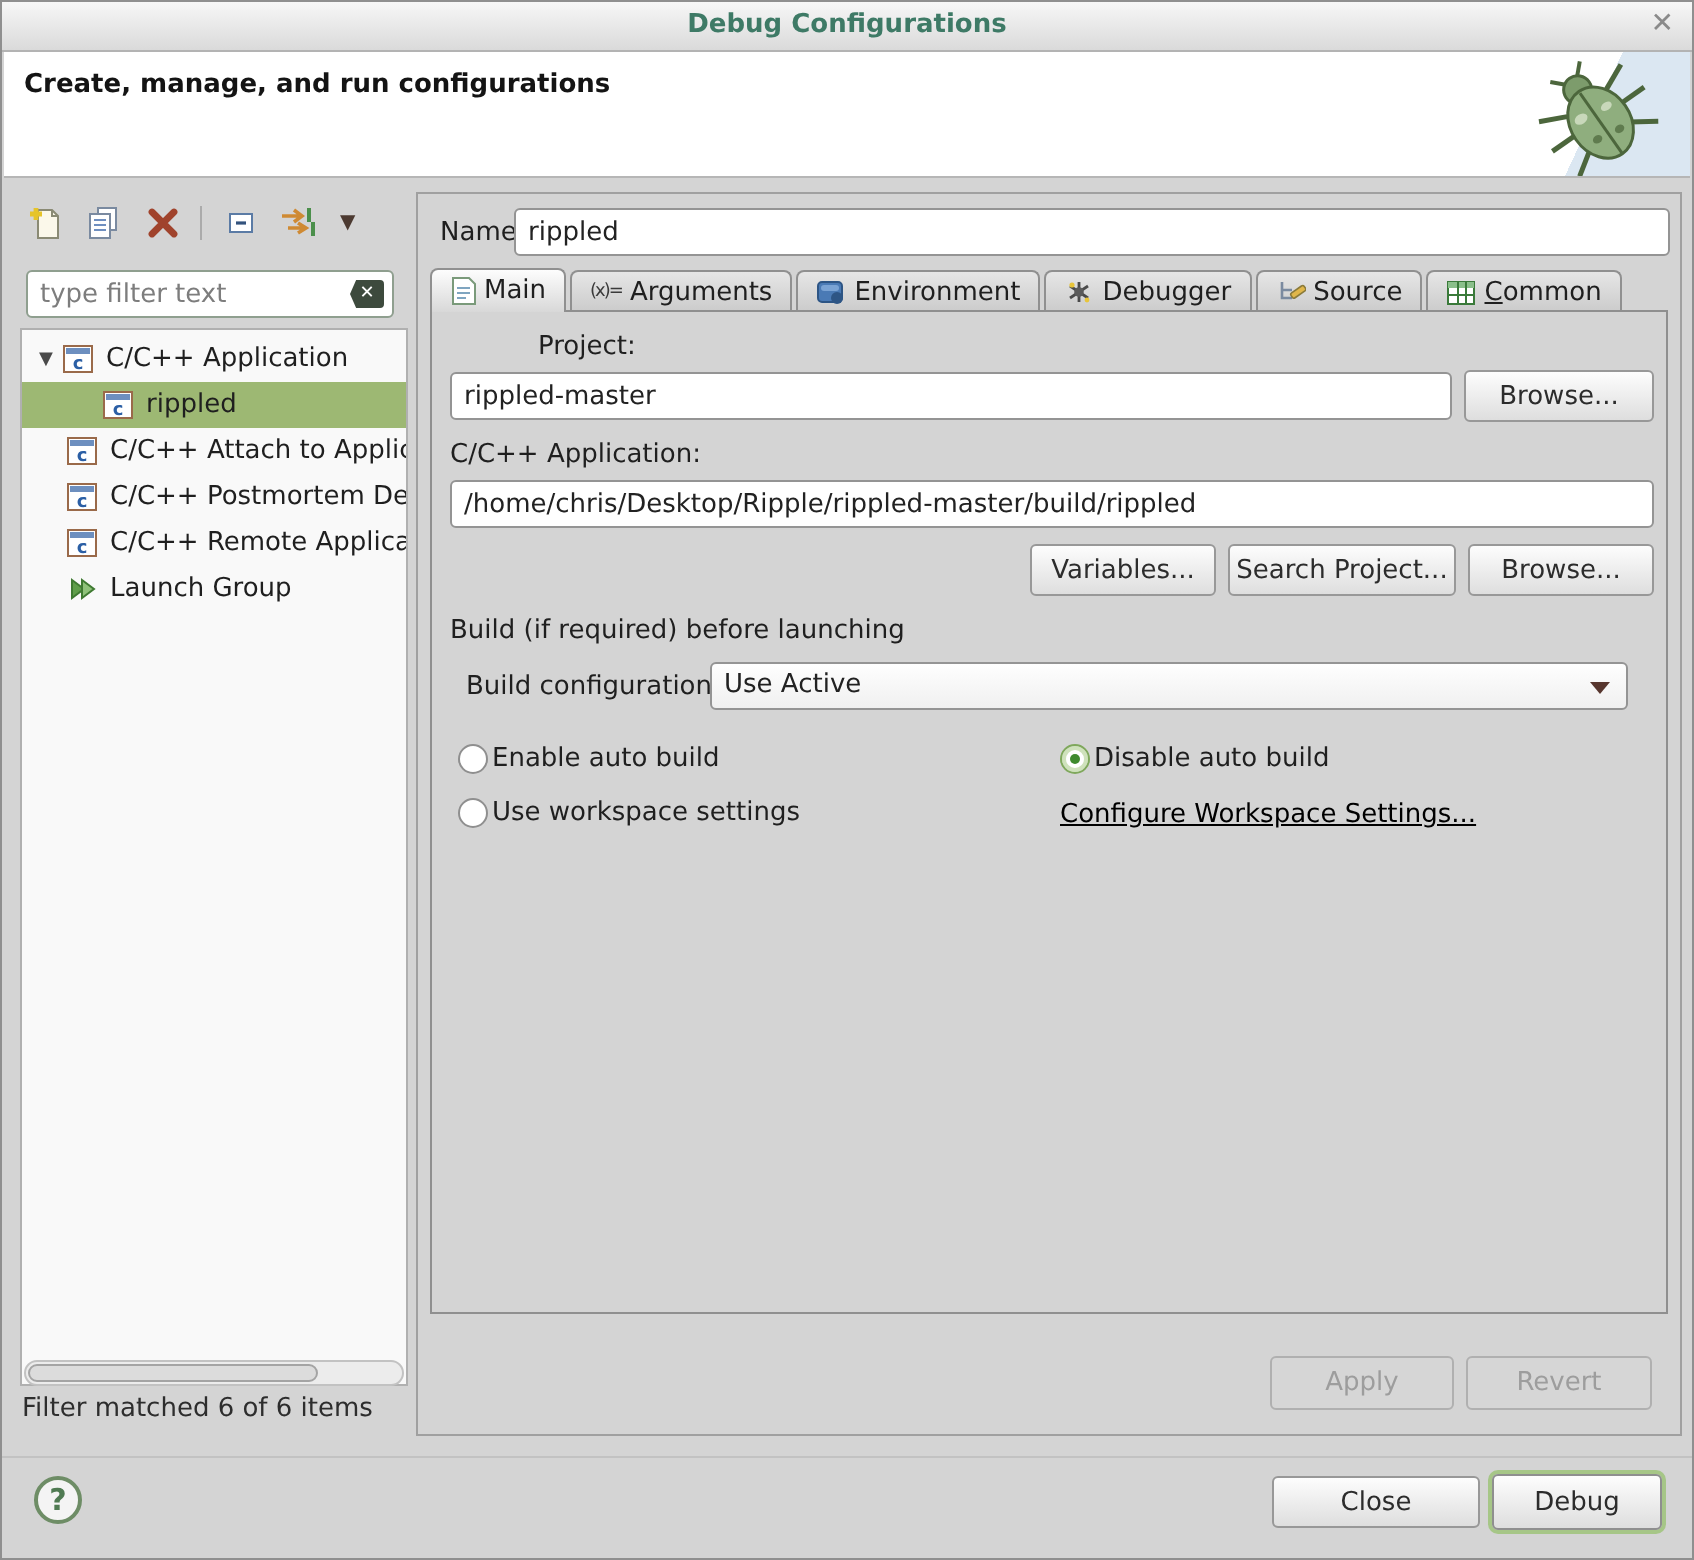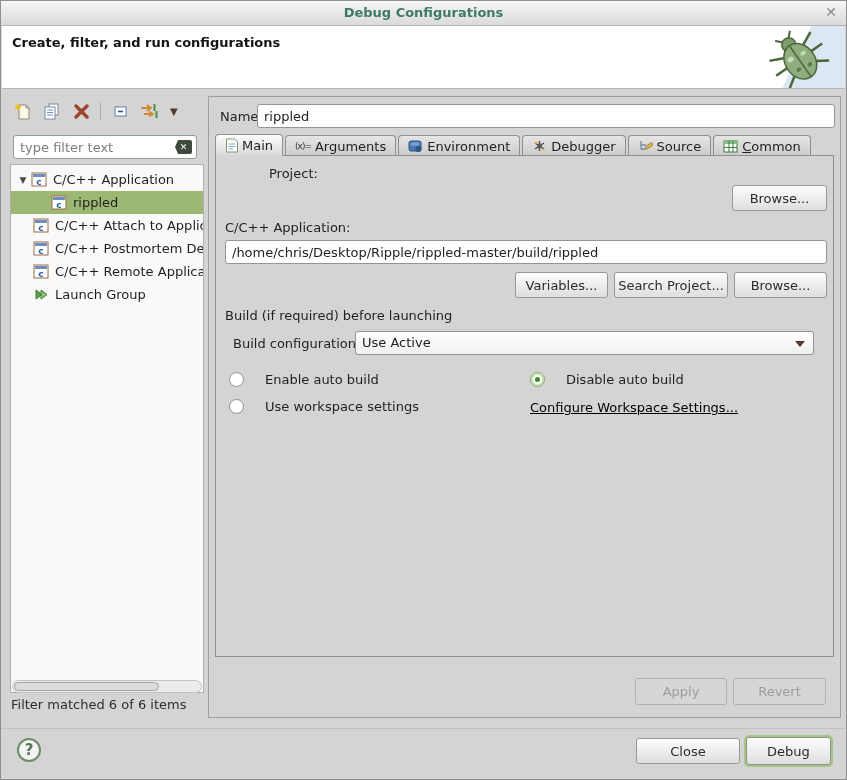--- a/index.html
+++ b/index.html
@@ -66,21 +66,21 @@
   .tab .glyph { font-size:9px; color:#3a3a3a; letter-spacing:-1px; }
   .tab .u { text-decoration:underline; }
 
   .tframe { position:absolute; left:6px; top:58px; width:619px; height:502px; border:1px solid #8f8f8f; background:#d4d4d4; }
 
   .combo { position:absolute; left:139px; top:175px; width:459px; height:24px; background:linear-gradient(#fefefe,#f0f0f0);
     border:1px solid #949494; border-radius:3px; padding:2px 22px 18px 6px; color:#222222; line-height:18px; }
   .combo .carrow { position:absolute; right:8px; top:9px; width:0; height:0; border-left:5px solid transparent;
     border-right:5px solid transparent; border-top:6px solid #57362e; }
 
-  .radio { position:absolute; display:flex; align-items:center; gap:21px; }
+  .radio { position:absolute; display:flex; align-items:center; gap:2px; }
   .rdot { width:15px; height:15px; border-radius:50%; background:#ffffff; border:1px solid #8f8f8f; position:relative; flex:0 0 auto; }
   .radio.on .rdot { border-color:#7fa85c; box-shadow:inset 0 0 0 2px #cfe2bc; }
   .radio.on .rdot::after { content:""; position:absolute; left:4px; top:4px; width:5px; height:5px; border-radius:50%; background:#3f8a2e; }
 
   a.lnk { color:#000000; text-decoration:underline; cursor:pointer; }
 
   .launcher-row { position:absolute; left:11px; top:589px; color:#1f1f1f; }
 
   
   .bottom-sep { position:absolute; left:0; right:0; top:727px; border-top:1px solid #c2c2c2; }
@@ -97,21 +97,21 @@
 
 <div id="window">
 
   <div class="titlebar">
     <div class="title">Debug Configurations</div>
     <div class="close">✕</div>
   </div>
 
   <div class="header">
     <div class="wedge"></div>
-    <div class="htitle">Create, filter, and run configurations</div>
+    <div class="htitle">Create, manage, and run configurations</div>
     <div class="bug">
       <svg width="78" height="60" viewBox="0 0 78 60">
         <g transform="rotate(-35 39 30)">
           <line x1="39" y1="12" x2="30" y2="3" stroke="#4c663c" stroke-width="2"></line>
           <line x1="39" y1="12" x2="48" y2="3" stroke="#4c663c" stroke-width="2"></line>
           <line x1="27" y1="22" x2="14" y2="16" stroke="#4c663c" stroke-width="2.5"></line>
           <line x1="25" y1="32" x2="11" y2="32" stroke="#4c663c" stroke-width="2.5"></line>
           <line x1="27" y1="42" x2="15" y2="50" stroke="#4c663c" stroke-width="2.5"></line>
           <line x1="51" y1="22" x2="64" y2="16" stroke="#4c663c" stroke-width="2.5"></line>
           <line x1="53" y1="32" x2="67" y2="32" stroke="#4c663c" stroke-width="2.5"></line>
@@ -304,20 +304,21 @@
             <line x1="6" y1="1" x2="6" y2="12" stroke="#3a7a3a"></line>
             <line x1="10" y1="1" x2="10" y2="12" stroke="#3a7a3a"></line>
           </svg>
         </span>
         <span><span class="u">C</span><span>ommon</span></span>
       </div>
     </div>
 
     <div class="tframe">
       <div class="lbl" style="left:9px; top:10px;margin-left:44px;">Project:</div>
+      <input class="tinput" style="left: 9px; top: 30px; width: 501px;" value="rippled-master">
       <button class="btn" style="left:516px; top:29px; width:95px;">Browse...</button>
 
       <div class="lbl" style="left:9px; top:64px;">C/C++ Application:</div>
       <input class="tinput" style="left: 9px; top: 84px; width: 602px;" value="/home/chris/Desktop/Ripple/rippled-master/build/rippled">
 
       <button class="btn" style="left:299px; top:116px; width:93px;">Variables...</button>
       <button class="btn" style="left:398px; top:116px; width:114px;">Search Project...</button>
       <button class="btn" style="left:518px; top:116px; width:93px;">Browse...</button>
 
       <div class="lbl" style="left:9px; top:152px;">Build (if required) before launching</div>

